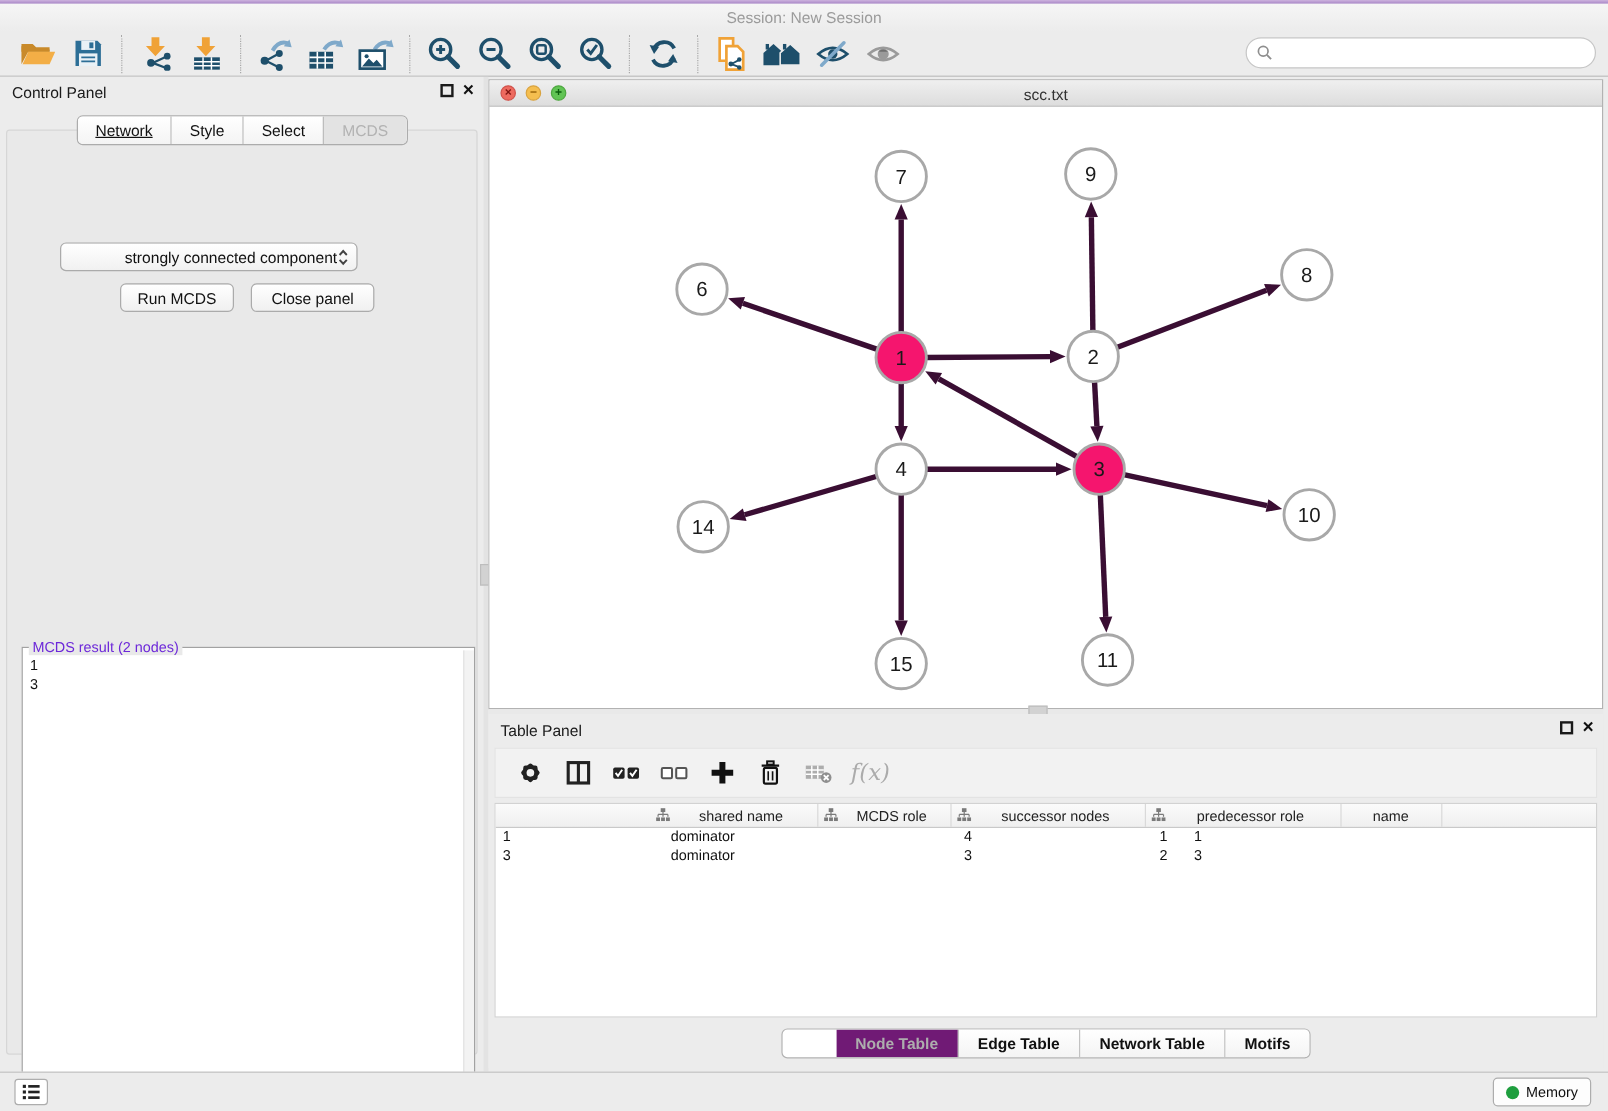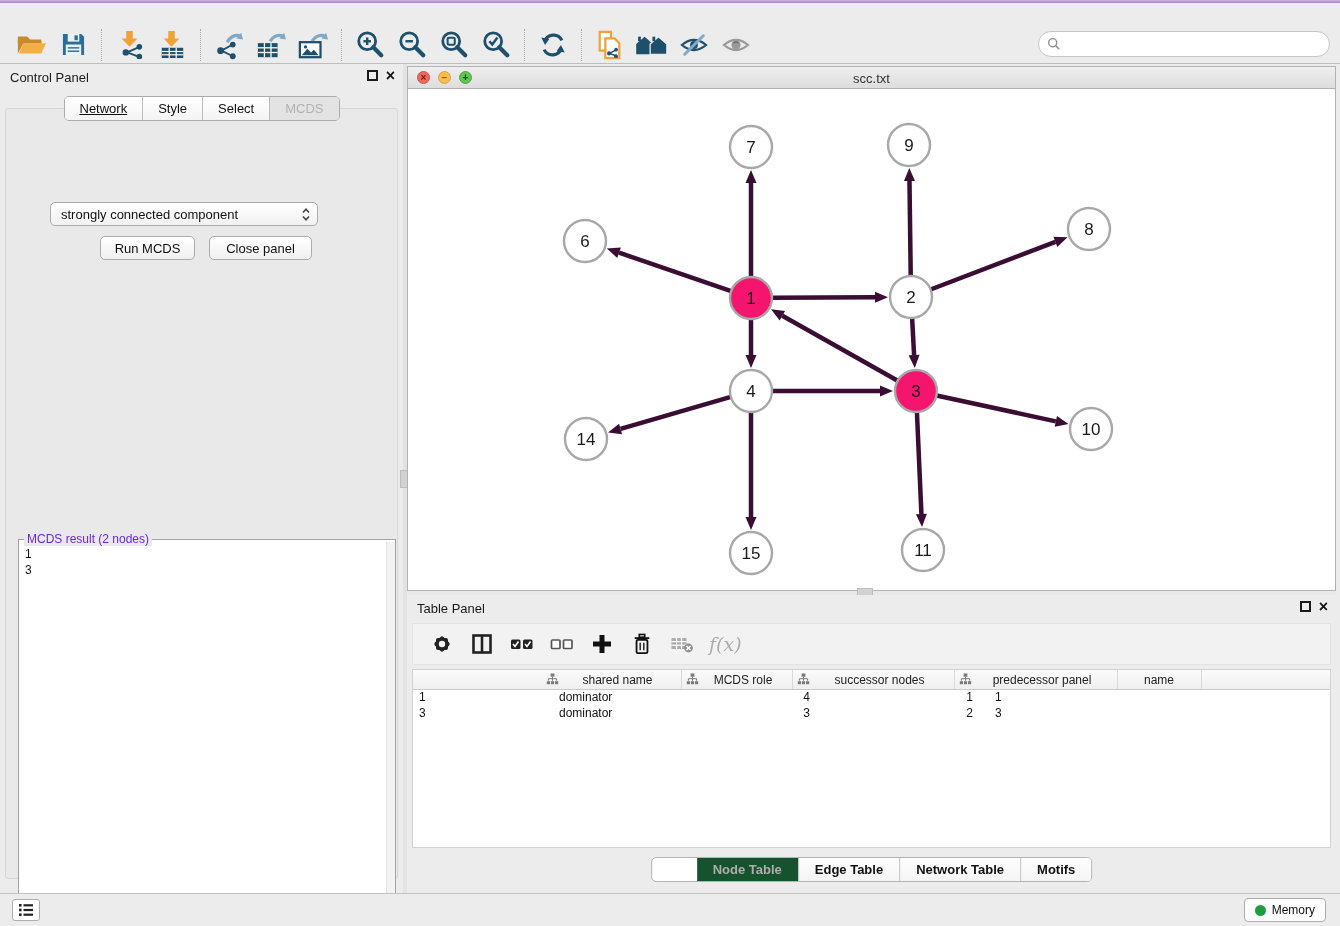--- a/index.html
+++ b/index.html
@@ -38,23 +38,23 @@
   .cp-body { position:absolute; left:5px; top:44px; right:5px; bottom:14px;
     background:#E9E9E9; border:1px solid #D6D6D6; border-radius:3px; }
   .seg-tabs { position:absolute; top:32px; left:50%; transform:translateX(-50%);
     display:flex; border:1px solid #ACACAC; border-radius:5px; overflow:hidden;
     background:#fff; z-index:3; }
   .seg-tab { padding:4px 15px; font-size:13px; color:#111; background:linear-gradient(#FFF,#F4F4F4);
     border-left:1px solid #BDBDBD; white-space:nowrap; }
   .seg-tab:first-child { border-left:none;text-decoration:underline; }
   .seg-tab.disabled { background:#E3E3E3; color:#B2B2B2; }
   .opt-label { position:absolute; top:72px; width:100%; text-align:center; font-size:13px; color:#111; }
-  .dropdown { position:absolute; left:44px; top:93px; width:268px; height:24px;
+  .dropdown { position:absolute; left:44px; top:93px; width:248px; height:24px;
     background:linear-gradient(#FFF,#F1F1F1); border:1px solid #ABABAB; border-radius:5px;
-    display:flex; align-items:center; padding:0 6px 0 10px; font-size:13px; color:#111; }
+    display:flex; align-items:center; padding:0 6px 0 10px; font-size:13px; color:#111;text-align:right; }
   .dropdown .dd-text { flex:1; }
   .btn { position:absolute; height:24px; background:linear-gradient(#FFF,#F0F0F0);
     border:1px solid #ABABAB; border-radius:5px; font-size:13px; color:#111;
     display:flex; align-items:center; justify-content:center; }
   .btn-run { left:94px; top:127px; width:95px; }
   .btn-close { left:203px; top:127px; width:103px; }
   .groupbox { position:absolute; left:12px; top:430px; width:378px; height:382px;
     border:1px solid #A2A2A2; background:#fff; }
   .groupbox-legend { position:absolute; top:-8px; left:5px; background:#E9E9E9;
     padding:0 3px; font-size:12px; color:#6d28d9; }
@@ -100,39 +100,42 @@
     border-right:1px solid #D9D9D9; padding:0 4px; position:relative; }
   .th .th-label { flex:1; text-align:center; }
   .trow { display:flex; height:16px; font-size:12px; color:#111; }
   .td { padding:0 6px; overflow:hidden; white-space:nowrap; }
   .td.r { text-align:right; }
   .tp-tabs { position:absolute; bottom:8px; left:50%; transform:translateX(-50%);
     display:flex; border:1px solid #B3B3B3; border-radius:5px; overflow:hidden; background:#fff; }
   .tp-tab { padding:4px 16px; font-size:13px; font-weight:bold; color:#111;
     background:linear-gradient(#FFF,#F4F4F4); border-left:1px solid #C2C2C2; white-space:nowrap; }
   .tp-tab:first-child { border-left:none; }
-  .tp-tab.disabled { background:#14532d; color:#ADADAD;margin-left:45px; }
+  .tp-tab.disabled { background:#701a75; color:#ADADAD;margin-left:45px; }
 
   
   .statusbar { position:absolute; left:0; top:893px; width:100%; height:33px;
     background:#ECECEC; border-top:1px solid #C2C2C2; }
   .sb-left-btn { position:absolute; left:12px; top:5px; width:28px; height:22px;
     background:#fff; border:1px solid #ADADAD; border-radius:3px;
     display:flex; align-items:center; justify-content:center; }
   .memory-btn { position:absolute; right:14px; top:4px; height:24px;
     background:#FDFDFD; border:1px solid #ADADAD; border-radius:4px;
     display:flex; align-items:center; gap:6px; padding:0 10px; font-size:12px; color:#111; }
   .mem-dot { width:11px; height:11px; border-radius:50%; background:#1E9E3E; }
 </style>
 </head>
 <body>
 
 <div id="app">
   <div class="top-accent"></div>
 
+  <div class="titlebar">
+    <div class="titlebar-text">Session: New Session</div>
+  </div>
 
   <div class="toolbar">
     <div class="tb-btn">
       <svg width="30" height="26" viewBox="0 0 32 26">
         <path d="M2 4 h10 l3 3 h12 v4 H2 z" fill="#C98A2A"></path>
         <path d="M2 22 L2 6 h9 l3 3 h13 v2 H8 L2 22 z" fill="#C98A2A"></path>
         <path d="M3 22 L8 11 h24 L27 22 z" fill="#F3AE46"></path>
       </svg>
     </div>
     <div class="tb-btn">
@@ -510,21 +513,21 @@
             <span class="th-label">successor nodes</span>
           </div>
           <div class="th" style="width: 163px;">
             <svg width="13" height="13" viewBox="0 0 13 13">
               <rect x="4.6" y="0.5" width="3.8" height="3.2" fill="#7A7A7A"></rect>
               <path d="M6.5 3.7 v2 M2.4 5.7 h8.2 M2.4 5.7 v2 M6.5 5.7 v2 M10.6 5.7 v2" stroke="#7A7A7A" stroke-width="1" fill="none"></path>
               <rect x="0.8" y="8.2" width="3.2" height="3" fill="#7A7A7A"></rect>
               <rect x="4.9" y="8.2" width="3.2" height="3" fill="#7A7A7A"></rect>
               <rect x="9" y="8.2" width="3.2" height="3" fill="#7A7A7A"></rect>
             </svg>
-            <span class="th-label">predecessor panel</span>
+            <span class="th-label">predecessor role</span>
           </div>
           <div class="th" style="width: 84px;">
             <span class="th-label">name</span>
           </div>
         </div>
       <div>
           <div class="trow">
             <div class="td" style="width: 140px;">1</div>
             <div class="td" style="width: 111px;">dominator</div>
             <div class="td r" style="width: 162px; padding-right: 16px;">4</div>

